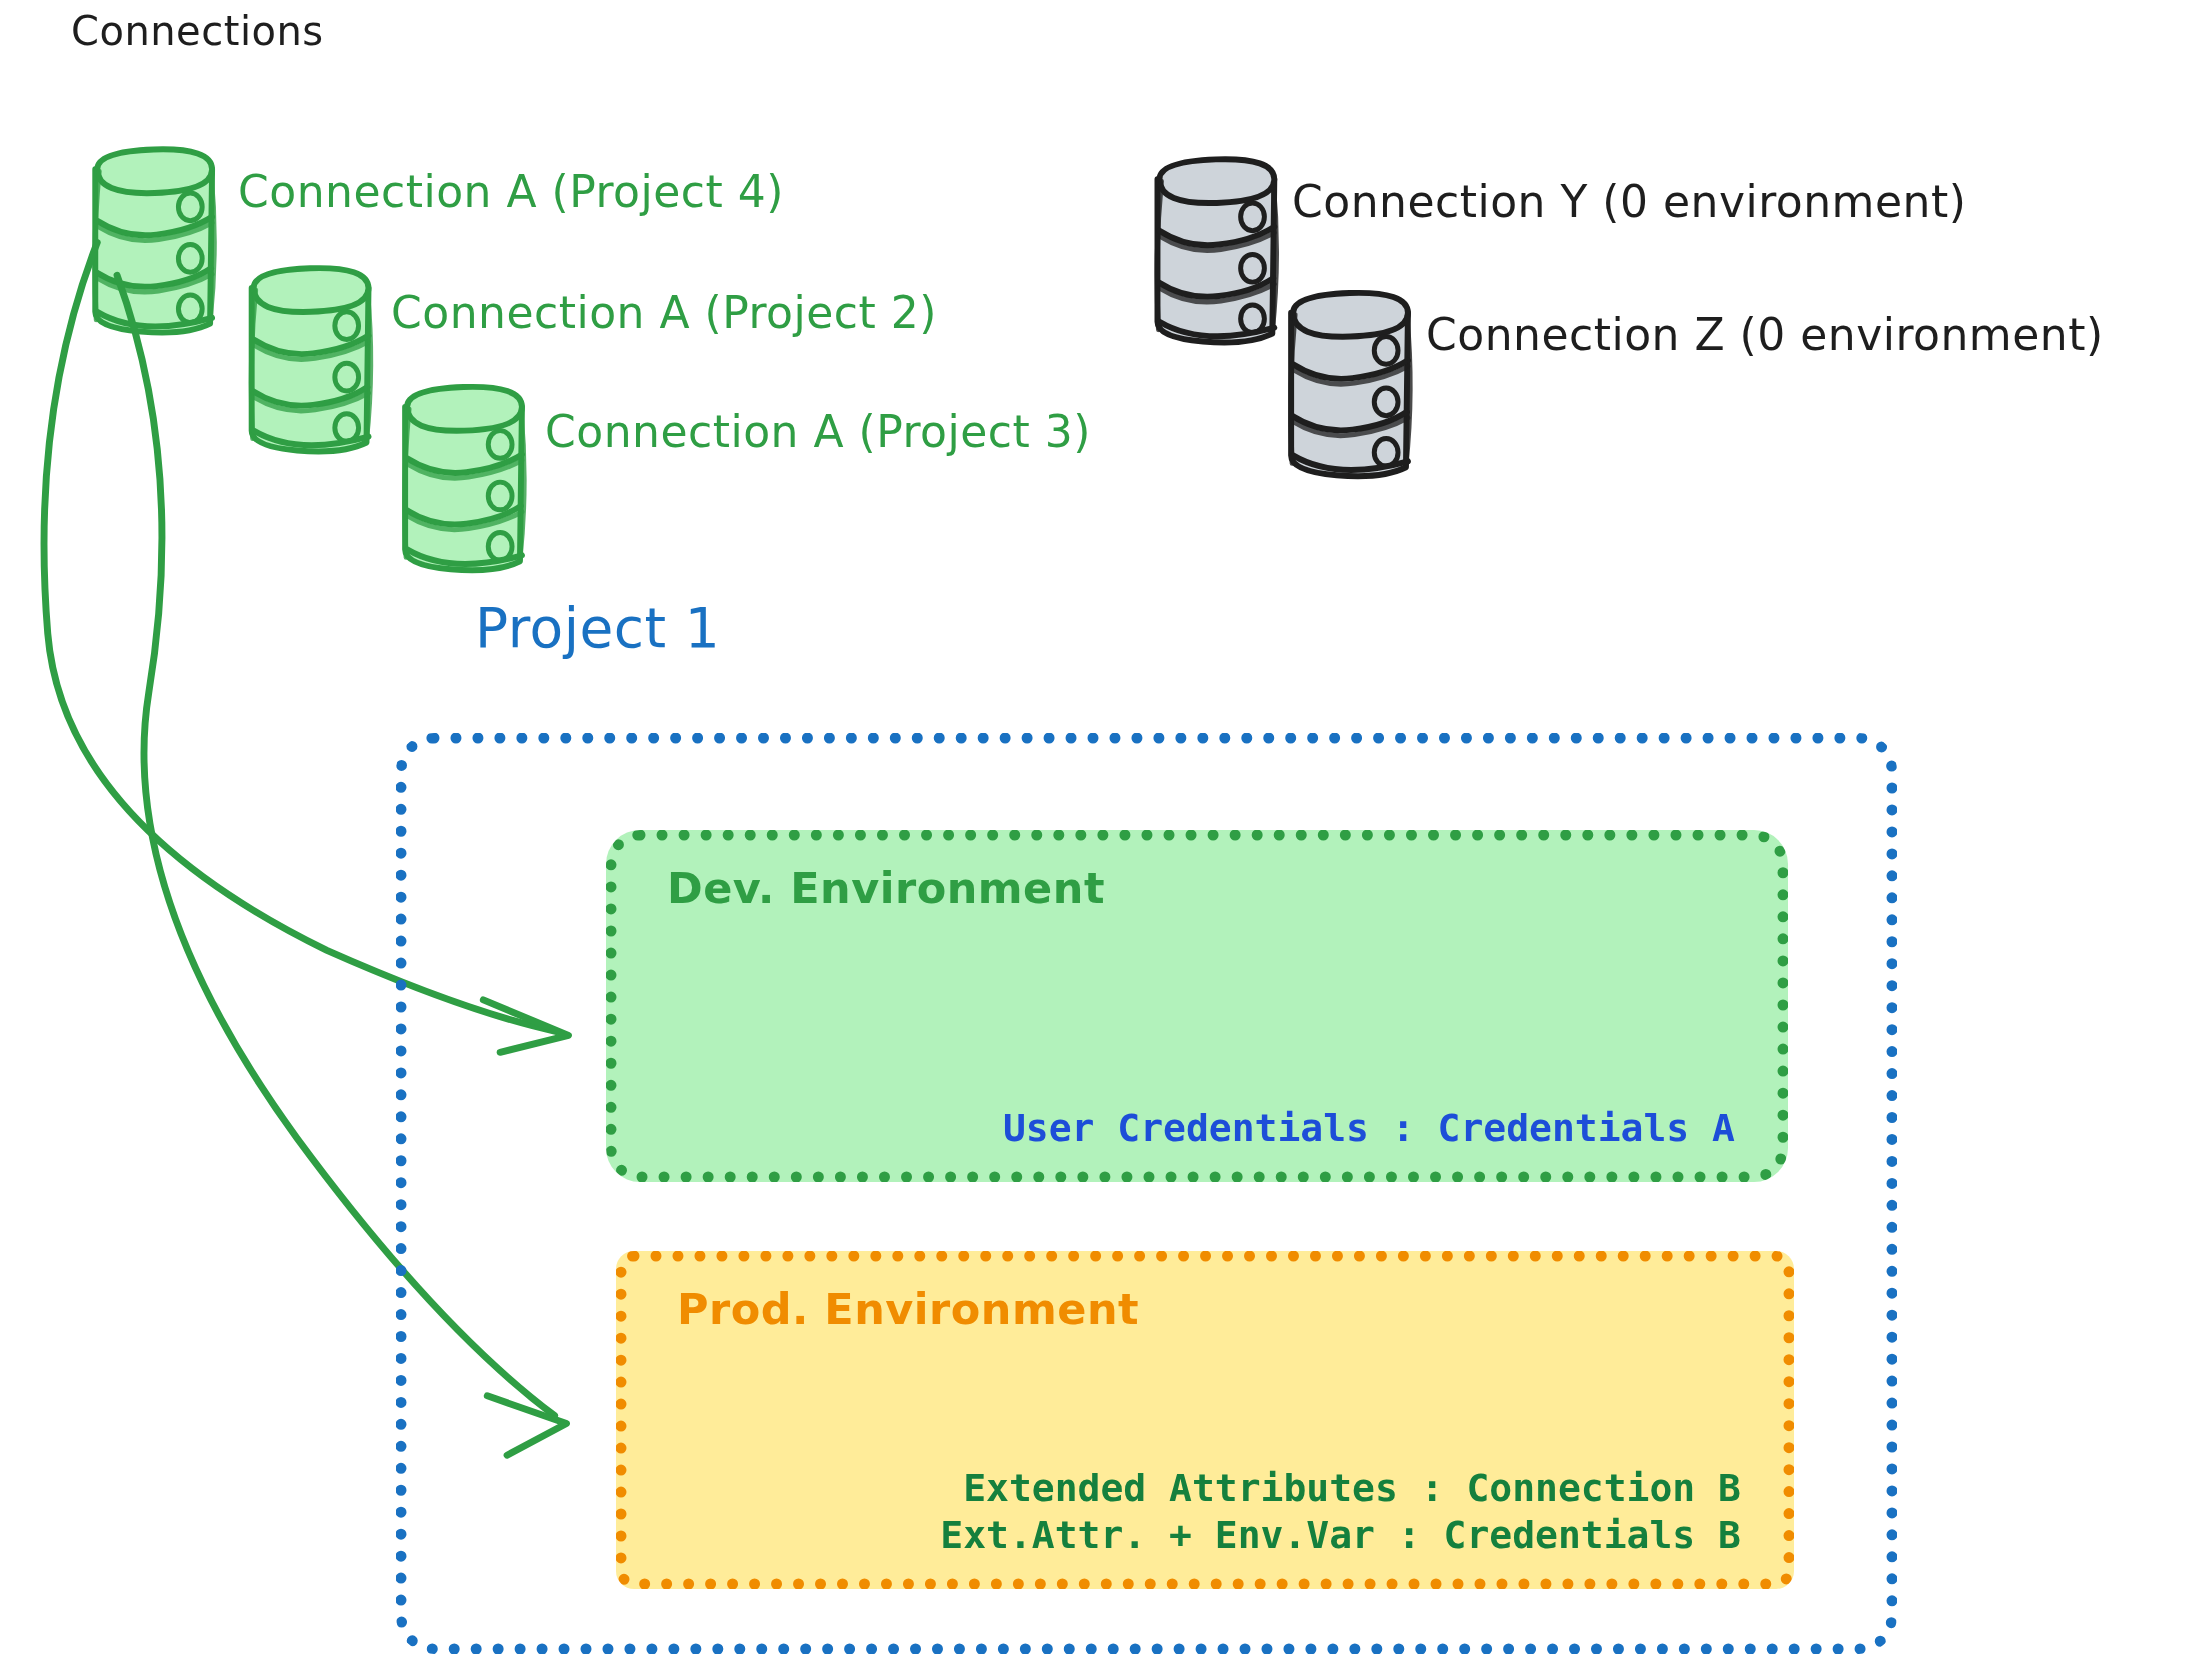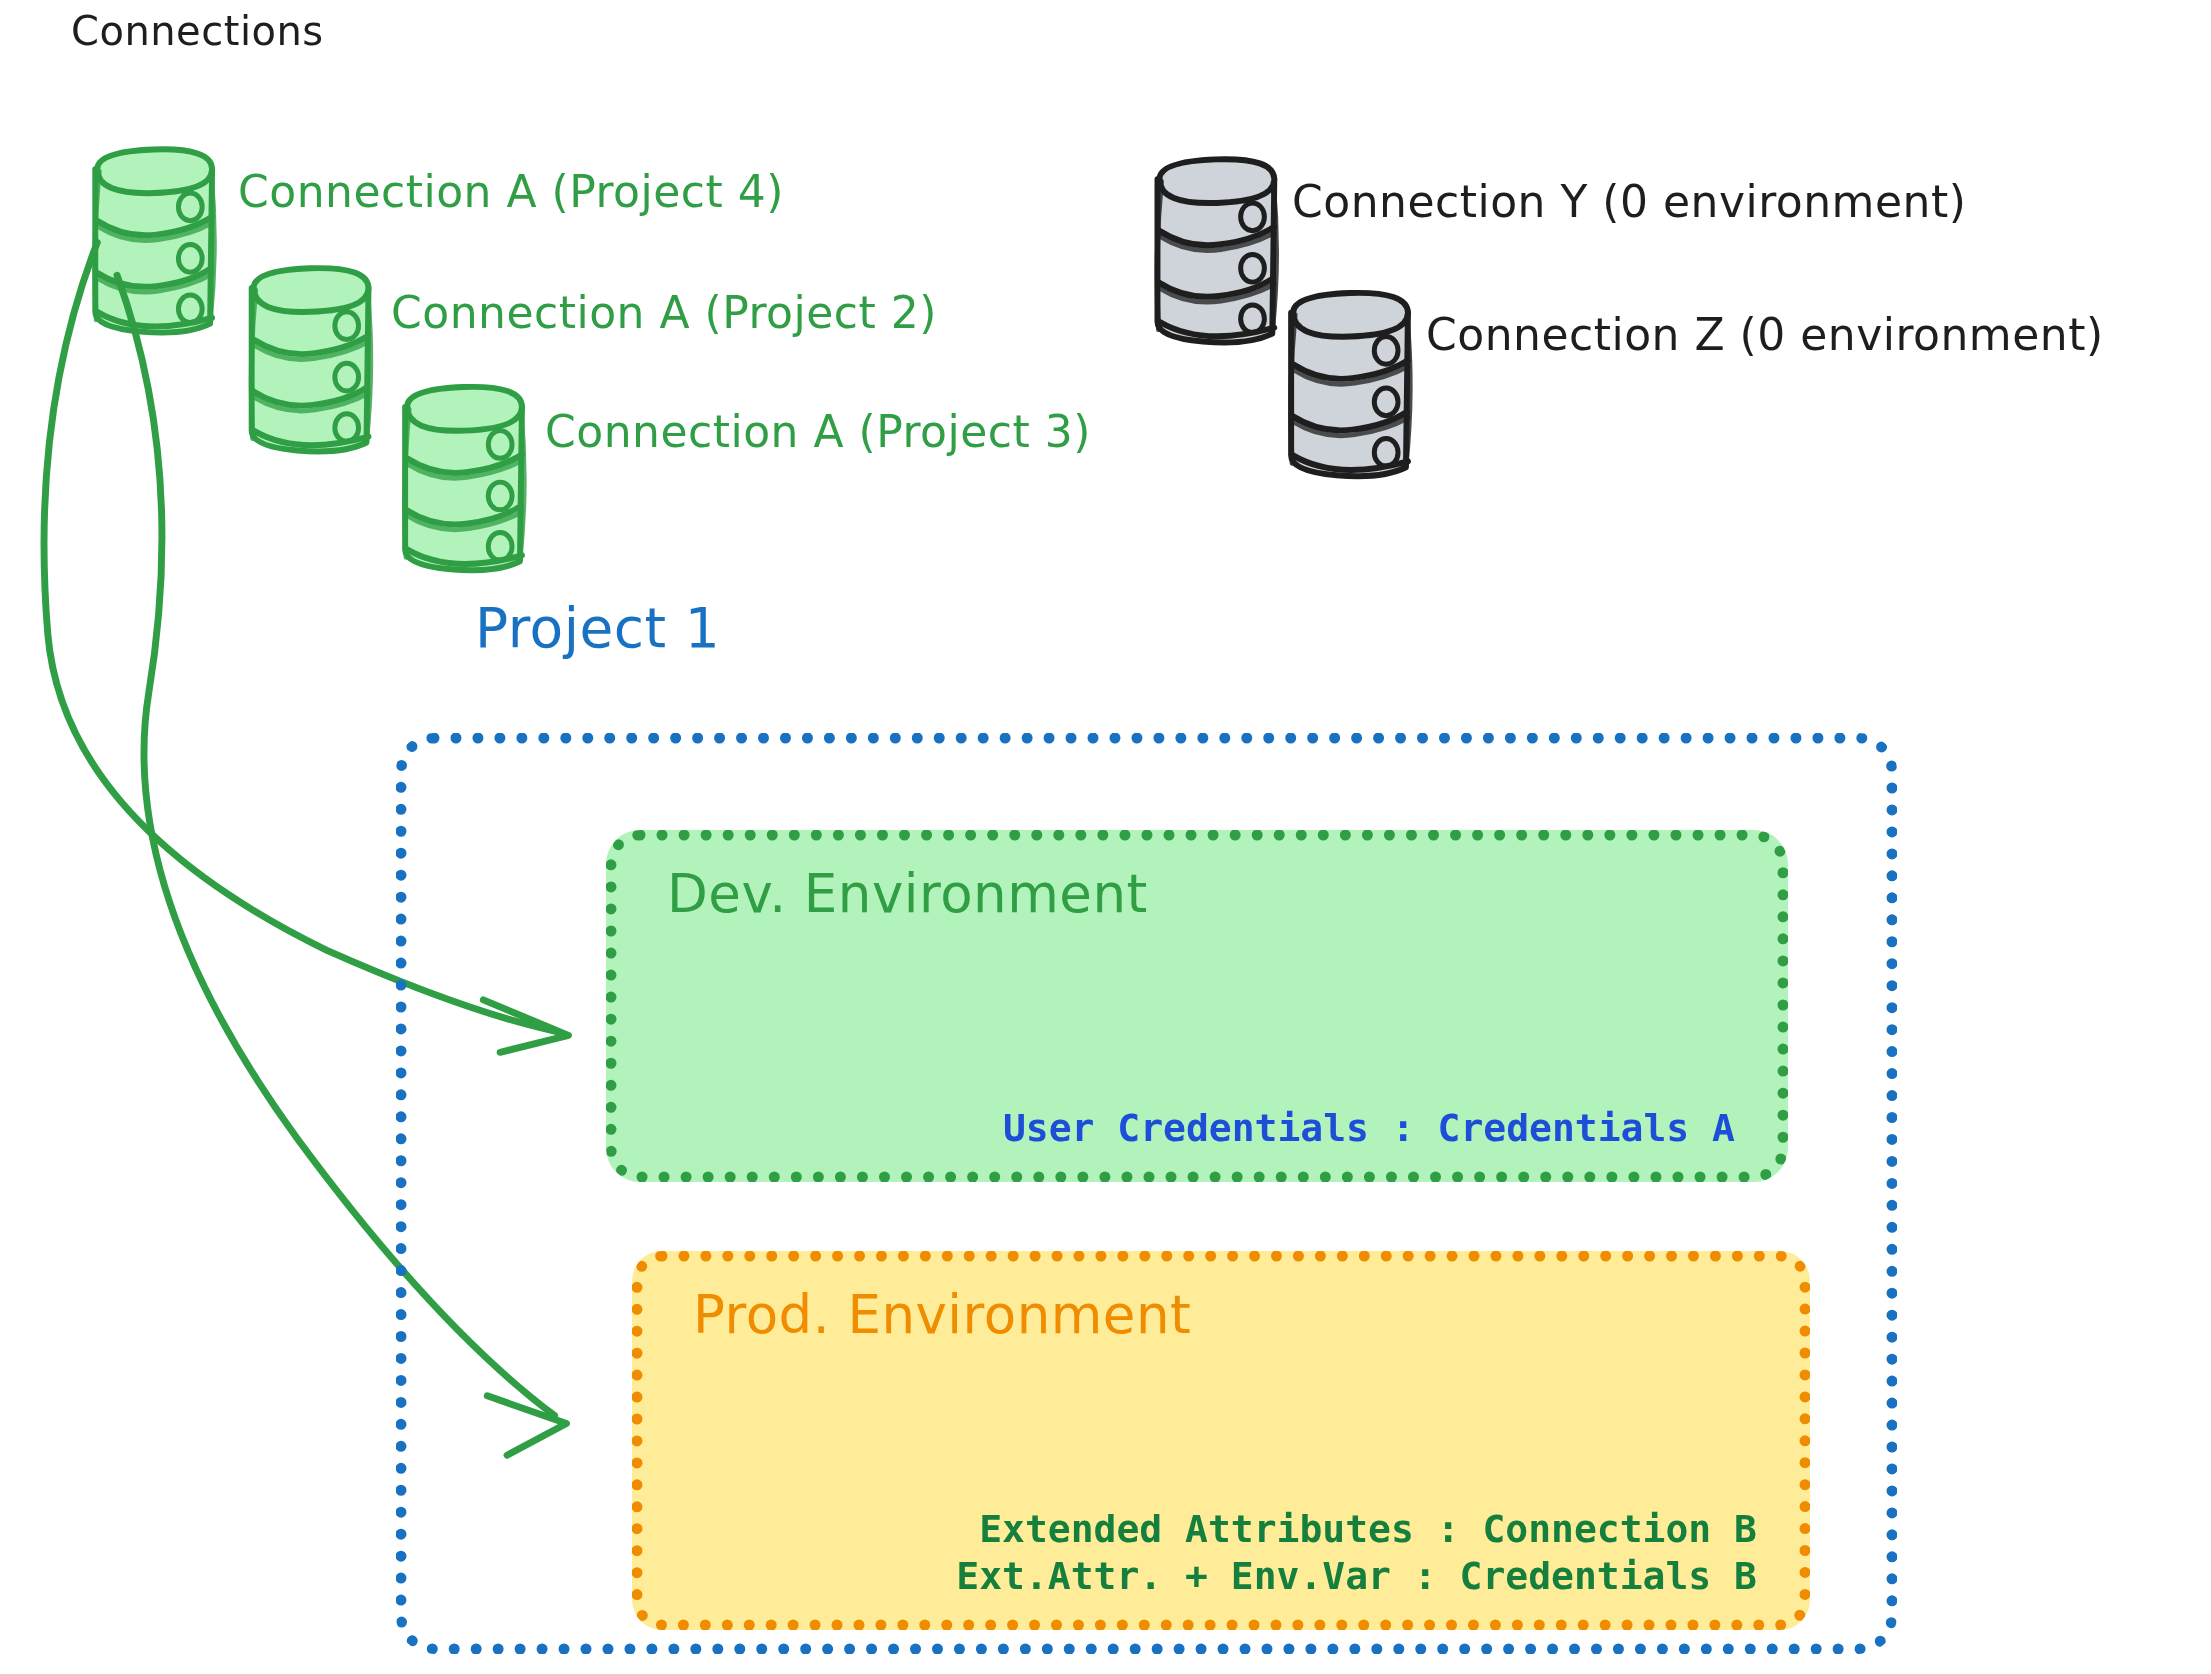--- a/index.html
+++ b/index.html
@@ -68,33 +68,34 @@
     background: transparent;
   }
   #dev-box {
     left: 606px; top: 830px;
     width: 1182px; height: 352px;
     border: 11px dotted #2f9e44;
     border-radius: 34px;
     background: #b2f2bb;
   }
   #prod-box {
-    left: 632px; top: 1251px;
-    width: 1178px; height: 379px;
+    left: 616px; top: 1251px;
+    width: 1178px; height: 338px;
     border: 11px dotted #f08c00;
-    border-radius: 30px;
+    border-radius: 18px;
     background: #ffec99;
   }
 
   .env-title {
     position: absolute;
     left: 50px;
     top: 22px;
-    font-size: 53px;
-    white-space: nowrap;
+    font-size: 43px;
+    white-space: nowrap;
+    font-weight: bold;
   }
   #dev-box .env-title  { color: #2f9e44; }
   #prod-box .env-title { color: #f08c00; }
 
   .env-lines {
     position: absolute;
     right: 42px;
     bottom: 20px;
     text-align: right;
     line-height: 1.22;

